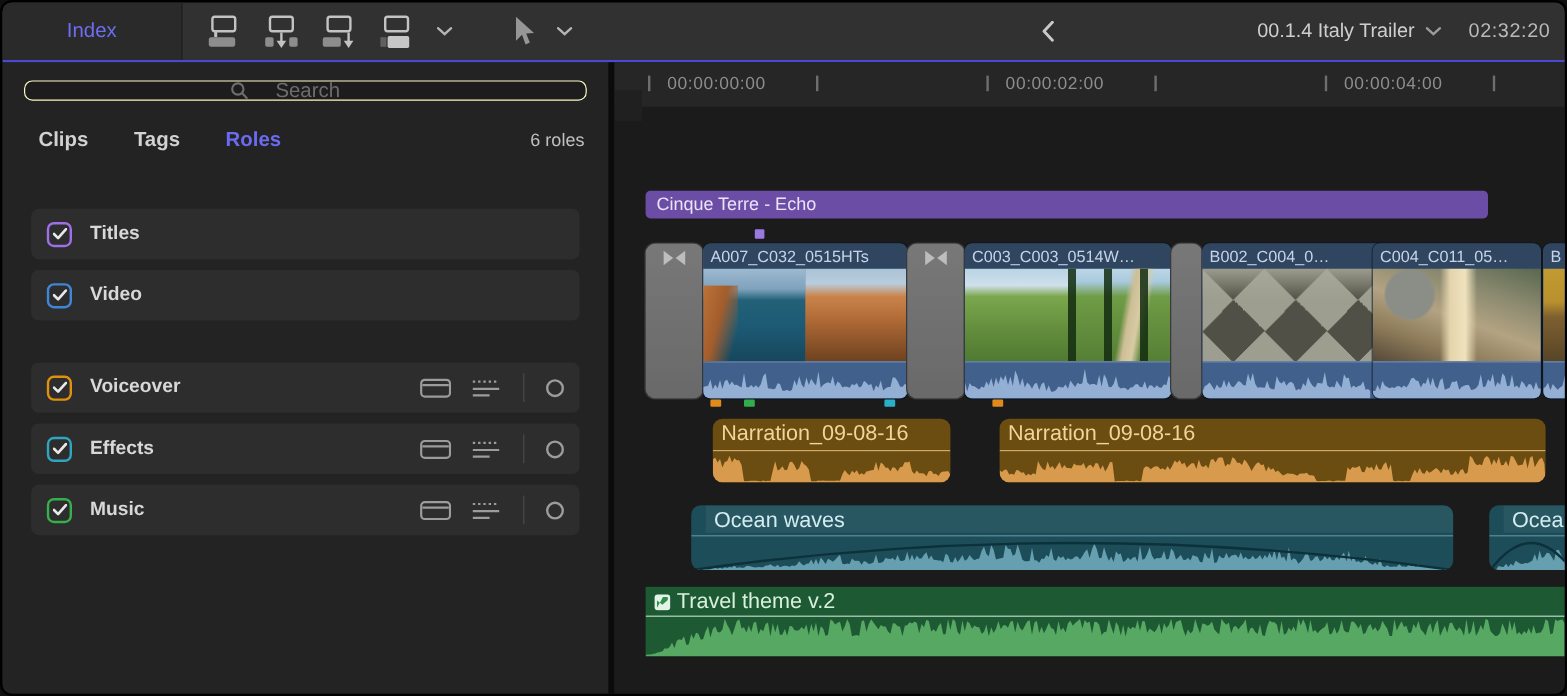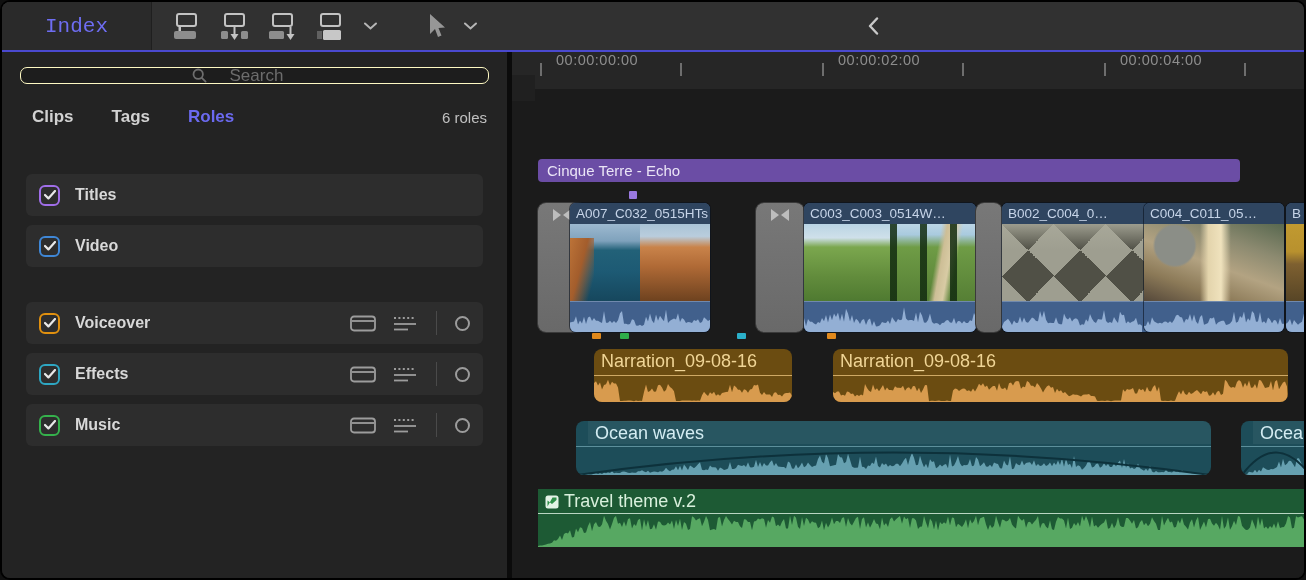--- a/index.html
+++ b/index.html
@@ -5,21 +5,21 @@
   html,body{margin:0;padding:0;background:#101010;font-family:"Liberation Sans",sans-serif;}
   *{box-sizing:border-box;}
   .window{position:relative;width:1306px;height:580px;background:#1b1b1b;border:2px solid #000;
           border-radius:10px;overflow:hidden;}
 
   
   .toolbar{position:relative;height:48px;background:#313131;display:flex;align-items:center;}
   .accent-line{height:2px;background:#4a49cf;}
   .index-area{width:150px;height:100%;background:#2a2a2a;display:flex;align-items:center;justify-content:center;
               border-right:1px solid #1f1f1f;cursor:default;}
-  .index-area span{color:#6e6df2;font-size:21px;font-family:Liberation Mono, monospace;}
+  .index-area span{color:#6e6df2;font-size:17px;}
   .tools{display:flex;align-items:center;gap:12px;padding-left:16px;}
   .tool-btn{display:flex;align-items:center;justify-content:center;width:36px;height:32px;}
   .chev-btn{width:20px;height:32px;display:flex;align-items:center;justify-content:center;}
   .cursor-group{display:flex;align-items:center;gap:6px;margin-left:26px;}
   .back-btn{position:absolute;left:858px;top:0;height:48px;width:26px;display:flex;align-items:center;justify-content:center;}
   .tb-right{position:absolute;right:12px;top:0;height:48px;display:flex;align-items:center;gap:9px;}
   .proj-name{color:#cfcfcf;font-size:16.5px;}
   .timecode{color:#b9b9b9;font-size:16.5px;margin-left:14px;letter-spacing:.5px;}
 
   
@@ -45,21 +45,21 @@
             justify-content:center;flex:0 0 auto;}
   .role-label{margin-left:15px;font-size:16px;font-weight:600;color:#d8d8d8;}
   .row-icons{margin-left:auto;display:flex;align-items:center;gap:16px;}
   .v-div{width:1px;height:24px;background:#4a4a4a;margin:0 2px;}
   .solo-circle{width:15px;height:15px;border:2px solid #9c9c9c;border-radius:50%;}
 
   
   .timeline{position:relative;flex:1;background:#1b1b1b;overflow:hidden;}
   .ruler{position:absolute;left:0;top:0;right:0;height:37px;background:#262626;}
   .tick{position:absolute;top:11px;width:2px;height:13px;background:#6e6e6e;}
-  .tick-label{position:absolute;top:0;font-size:14.5px;color:#8d8d8d;letter-spacing:.5px;white-space:nowrap;}
+  .tick-label{position:absolute;top:10px;font-size:14.5px;color:#8d8d8d;letter-spacing:.5px;white-space:nowrap;}
   .gutter{position:absolute;left:0;top:23px;width:23px;height:26px;background:#202020;}
 
   .title-clip{position:absolute;left:26px;top:107px;width:702px;height:23px;background:#6b4da5;border-radius:4px;
               display:flex;align-items:center;padding:0 9px;color:#eae4f6;font-size:15px;white-space:nowrap;overflow:hidden;}
   .kf-marker{position:absolute;left:117px;top:139px;width:8px;height:8px;background:#9a79e0;border-radius:1px;}
 
   .clip{position:absolute;top:151px;height:129px;border-radius:6px;overflow:hidden;background:#41608c;
         box-shadow:0 0 0 1px rgba(10,18,30,.6);display:flex;flex-direction:column;}
   .clip-header{height:21px;background:#2f4560;color:#c6d4e8;font-size:13.5px;line-height:21px;padding:0 6px;
                white-space:nowrap;overflow:hidden;flex:0 0 auto;}
@@ -168,20 +168,27 @@
         </div>
       </div>
     </div>
 
     <div class="back-btn">
       <svg width="11" height="18" viewBox="0 0 11 18">
         <polyline points="9,1.5 2,9 9,16.5" fill="none" stroke="#c9c9c9" stroke-width="2.4" stroke-linecap="round" stroke-linejoin="round"></polyline>
       </svg>
     </div>
 
+    <div class="tb-right">
+      <span class="proj-name">00.1.4 Italy Trailer</span>
+      <svg width="13" height="8" viewBox="0 0 13 8">
+        <polyline points="1,1.5 6.5,6.5 12,1.5" fill="none" stroke="#9c9c9c" stroke-width="2" stroke-linecap="round"></polyline>
+      </svg>
+      <span class="timecode">02:32:20</span>
+    </div>
   </div>
   <div class="accent-line"></div>
 
   <div class="app-body">
 
     <div class="sidebar">
 
       <div class="search-field">
         <svg width="15" height="15" viewBox="0 0 15 15">
           <circle cx="6.2" cy="6.2" r="4.7" fill="none" stroke="#6d6d6d" stroke-width="1.8"></circle>
@@ -309,21 +316,21 @@
       </div>
       <div class="kf-marker"></div>
 
       <div class="transition" style="left:26px;width:48px">
         <svg class="bowtie" width="20" height="12" viewBox="0 0 20 12">
           <polygon points="1,0 9,6 1,12" fill="#bdbdbd"></polygon>
             <polygon points="19,0 11,6 19,12" fill="#bdbdbd"></polygon>
         </svg>
       </div>
 
-      <div class="clip" style="left:58px;width:140px">
+      <div class="clip" style="left:74px;width:170px">
         <div class="clip-header">A007_C032_0515HTs</div>
         <div class="clip-thumbs">
             <div class="thumb-a007-l"></div>
             <div class="thumb-a007-r"></div>
           </div>
         <div class="clip-wave">
             <svg class="wave" width="170" height="30">
               <path d="M0 30 L0 20.5 L2 19.9 L4 19.6 L6 14.3 L8 22.6 L10 18.5 L12 21.6 L14 14.7 L16 22.1 L18 15.5 L20 14.4 L22 18.9 L24 15.9 L26 18.8 L28 18.7 L30 19.9 L32 21.0 L34 8.9 L36 20.7 L38 20.8 L40 18.8 L42 20.9 L44 19.0 L46 21.1 L48 18.2 L50 11.3 L52 9.0 L54 21.8 L56 21.8 L58 22.4 L60 22.0 L62 17.3 L64 18.1 L66 23.6 L68 23.7 L70 22.7 L72 24.0 L74 22.7 L76 14.7 L78 19.4 L80 11.5 L82 18.4 L84 21.2 L86 12.5 L88 18.8 L90 13.7 L92 16.8 L94 19.3 L96 7.5 L98 21.1 L100 18.7 L102 17.4 L104 16.5 L106 17.6 L108 11.3 L110 20.0 L112 15.9 L114 17.4 L116 21.0 L118 20.1 L120 20.3 L122 21.1 L124 18.1 L126 19.0 L128 17.2 L130 20.9 L132 19.9 L134 15.2 L136 16.9 L138 19.0 L140 17.8 L142 24.0 L144 19.0 L146 21.1 L148 15.0 L150 23.5 L152 21.5 L154 20.5 L156 20.5 L158 12.4 L160 12.8 L162 15.7 L164 20.0 L166 20.4 L168 18.0 L170 18.9 L170 30 Z" fill="#93afd4"></path>
             </svg>
           </div>

